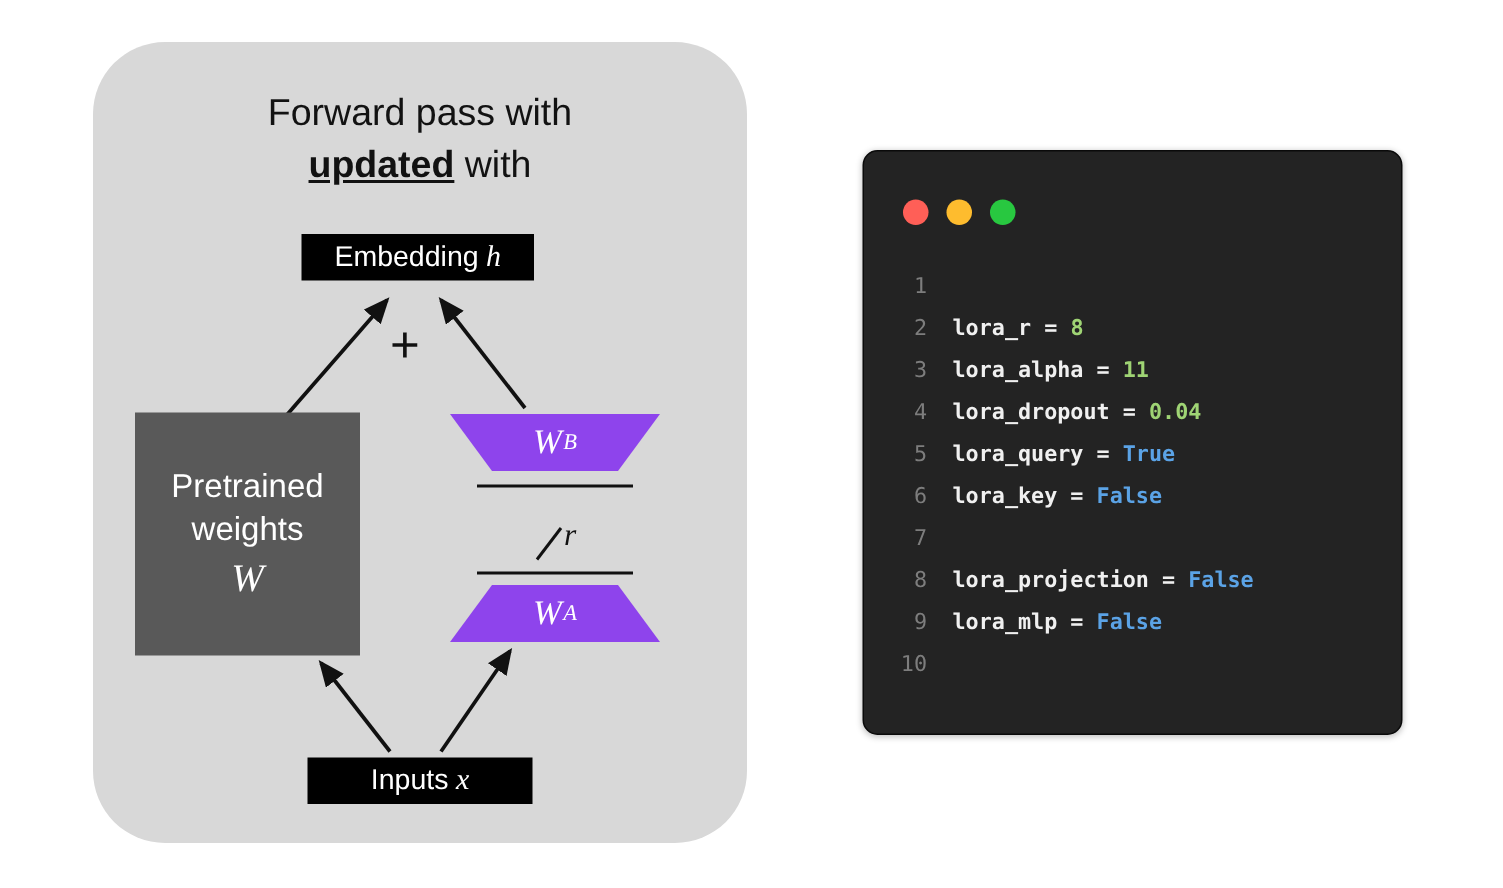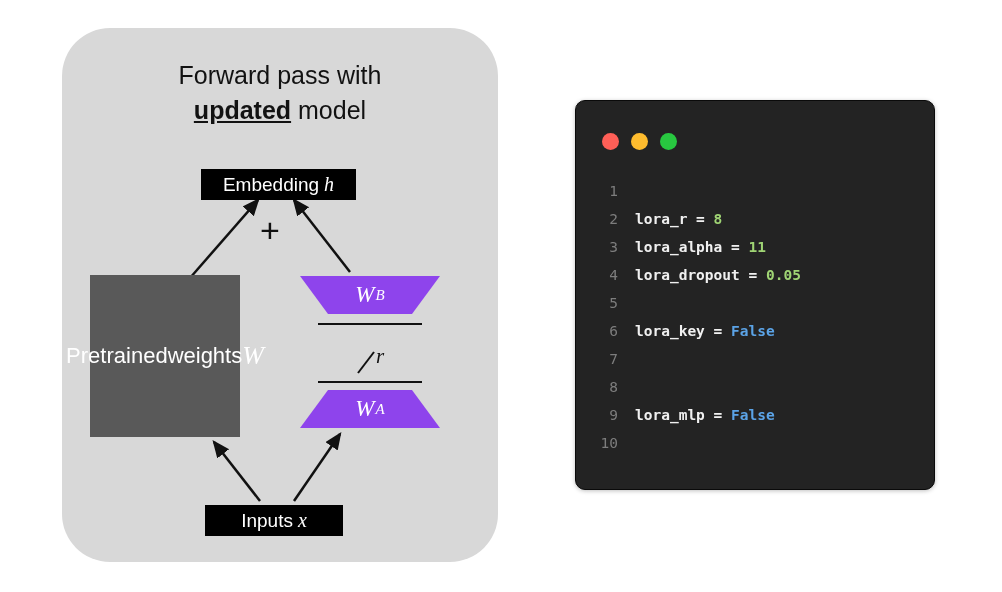--- a/index.html
+++ b/index.html
@@ -15,33 +15,33 @@
     position:absolute;left:0;right:0;top:30px;text-align:center;
     font-size:25px;line-height:1.4;color:#121212;
   }
   .panel-title .bold-underline{font-weight:bold;text-decoration:underline;margin-top:25px;}
 
   .black-box{
     position:absolute;background:var(--box-black,#000);color:#fff;
     display:flex;align-items:center;justify-content:center;
     font-size:19px;
   }
-  .embedding-box{left:139px;top:128px;width:155px;height:31px;margin-top:13px;}
-  .inputs-box{left:143px;top:477px;width:138px;height:31px;}
+  .embedding-box{left:139px;top:128px;width:155px;height:31px;}
+  .inputs-box{left:143px;top:477px;width:150px;height:31px;}
   .math-var{font-family:"Liberation Serif", serif;font-style:italic;font-size:20px;margin-left:5px;}
 
   .plus-sign{
     position:absolute;left:190px;top:182px;width:36px;height:40px;
     font-size:34px;color:#111;text-align:center;line-height:40px;
   }
 
   .pretrained-box{
     position:absolute;left:28px;top:247px;width:150px;height:162px;
     background:var(--pretrained-gray,#595959);color:#fff;
-    display:flex;flex-direction:row;align-items:center;justify-content:center;
+    display:flex;flex-direction:column;align-items:center;justify-content:center;
     font-size:22px;line-height:1.35;
   }
   .pretrained-box .math-var{font-size:26px;margin-left:0;}
 
   .trapezoid{
     position:absolute;left:238px;width:140px;height:38px;
     background:var(--lora-purple,#8e44ec);
     display:flex;align-items:center;justify-content:center;
     color:#fff;font-family:"Liberation Serif", serif;font-style:italic;font-size:23px;
   }
@@ -89,21 +89,21 @@
 </style>
 </head>
 <body>
 
 <div class="page">
 
   <div class="panel">
 
     <div class="panel-title">
       <span>Forward pass with</span><br>
-      <span class="bold-underline">updated</span><span> model</span>
+      <span class="bold-underline">updated</span><span> with</span>
     </div>
 
     <svg class="arrows-svg" viewBox="0 0 436 534">
       <defs>
         <marker id="arrowhead" markerWidth="8" markerHeight="8" refX="6" refY="3" orient="auto">
           <path d="M0,0 L7,3 L0,6 z" fill="#111"></path>
         </marker>
       </defs>
       <line x1="128" y1="250" x2="196" y2="172" stroke="#111" stroke-width="2.5" marker-end="url(#arrowhead)"></line>
       <line x1="288" y1="244" x2="232" y2="172" stroke="#111" stroke-width="2.5" marker-end="url(#arrowhead)"></line>
@@ -149,23 +149,23 @@
   <div class="code-window">
     <div class="traffic-lights">
       <span class="light light-red"></span>
       <span class="light light-yellow"></span>
       <span class="light light-green"></span>
     </div>
     <div class="code-area" id="code-area">
         <div class="code-line"><span class="line-num">1</span></div>
         <div class="code-line"><span class="line-num">2</span><span class="line-code"><span class="tok-name">lora_r</span><span class="tok-op"> = </span><span class="tok-num">8</span></span></div>
         <div class="code-line"><span class="line-num">3</span><span class="line-code"><span class="tok-name">lora_alpha</span><span class="tok-op"> = </span><span class="tok-num">11</span></span></div>
-        <div class="code-line"><span class="line-num">4</span><span class="line-code"><span class="tok-name">lora_dropout</span><span class="tok-op"> = </span><span class="tok-num">0.05</span></span></div>
-        <div class="code-line"><span class="line-num">5</span></div>
+        <div class="code-line"><span class="line-num">4</span><span class="line-code"><span class="tok-name">lora_dropout</span><span class="tok-op"> = </span><span class="tok-num">0.04</span></span></div>
+        <div class="code-line"><span class="line-num">5</span><span class="line-code"><span class="tok-name">lora_query</span><span class="tok-op"> = </span><span class="tok-bool">True</span></span></div>
         <div class="code-line"><span class="line-num">6</span><span class="line-code"><span class="tok-name">lora_key</span><span class="tok-op"> = </span><span class="tok-bool">False</span></span></div>
         <div class="code-line"><span class="line-num">7</span></div>
-        <div class="code-line"><span class="line-num">8</span></div>
+        <div class="code-line"><span class="line-num">8</span><span class="line-code"><span class="tok-name">lora_projection</span><span class="tok-op"> = </span><span class="tok-bool">False</span></span></div>
         <div class="code-line"><span class="line-num">9</span><span class="line-code"><span class="tok-name">lora_mlp</span><span class="tok-op"> = </span><span class="tok-bool">False</span></span></div>
         <div class="code-line"><span class="line-num">10</span></div>
       </div>
   </div>
 
 </div>
 
 </body></html>

